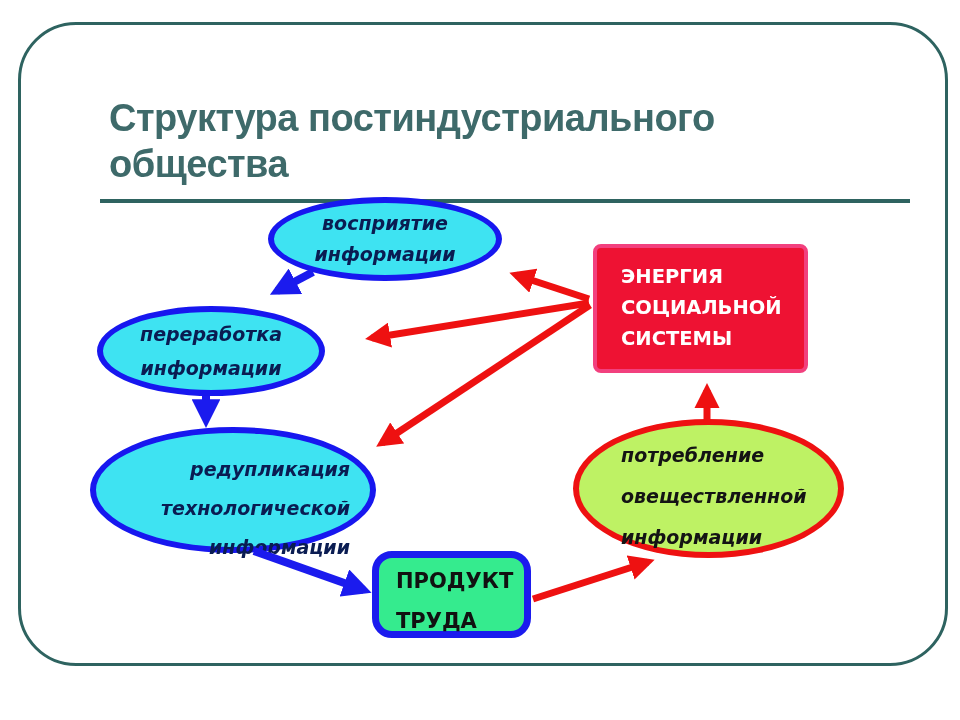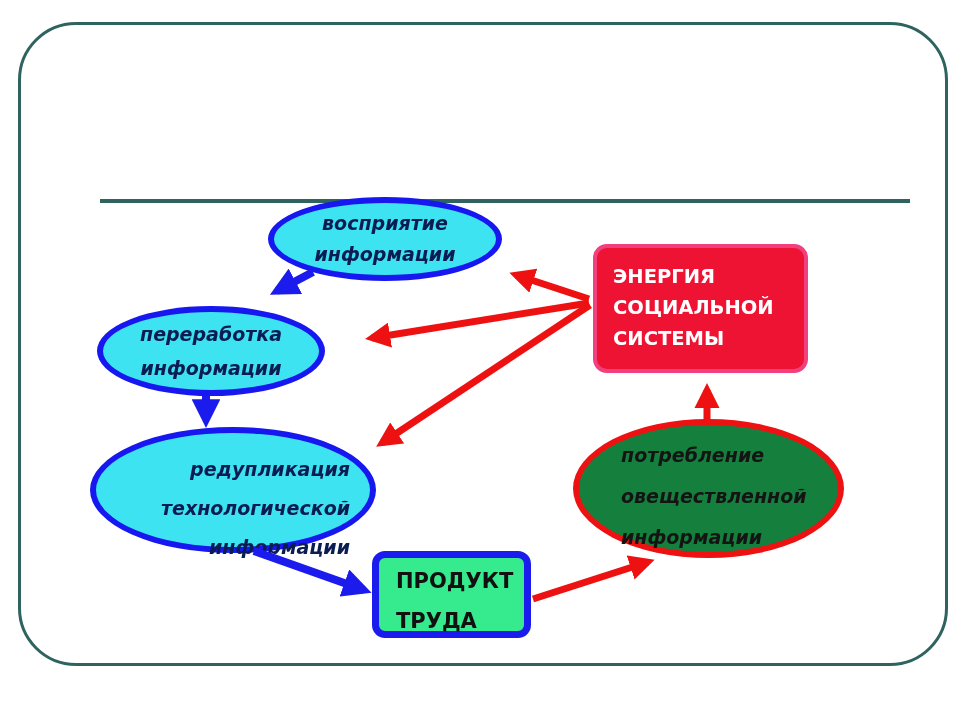--- a/index.html
+++ b/index.html
@@ -40,45 +40,46 @@
     left:97px;top:306px;width:228px;height:90px;
     display:flex;align-items:center;justify-content:flex-end;
     text-align:center;line-height:34px;padding:0 18px;
   }
   .n-reduplication{
     left:90px;top:427px;width:286px;height:126px;
     line-height:39px;padding:17px 20px 0 36px;text-align:right;
   }
   .n-product{
     left:372px;top:551px;width:159px;height:87px;
-    background:#35EB8E;border:7px solid #1B1BEE;border-radius:13px;
+    background:#35EB8E;border:7px solid #1B1BEE;border-radius:20px;
     color:#111111;font-size:21px;line-height:40px;
     padding:3px 0 0 17px;text-align:left;
   }
   .n-energy{
     left:593px;top:244px;width:215px;height:129px;
-    background:#EE1233;border:4px solid #F2407E;border-radius:14px;
+    background:#EE1233;border:4px solid #F2407E;border-radius:8px;
     color:#ffffff;font-size:19.5px;line-height:31px;
-    padding:13px 10px 0 16px;text-align:left;
+    padding:13px 10px 0 24px;text-align:left;
   }
   .n-consumption{
     left:573px;top:419px;width:271px;height:139px;
-    background:#15803d;border:6px solid #EE1111;color:#141414;
+    background:#bef264;border:6px solid #EE1111;color:#141414;
     font-style:italic;font-size:19px;line-height:41px;
     padding:10px 10px 0 42px;text-align:left;
   }
   .arrows{
     position:absolute;left:0;top:0;width:960px;height:720px;
     z-index:5;pointer-events:none;
   }
 </style>
 </head>
 <body>
 
 <div class="slide-card">
+  <h1 class="slide-title">Структура постиндустриального общества</h1>
   <div class="title-rule"></div>
 </div>
 
 <div class="node ell cyan n-perception">
   <span>восприятие информации</span>
 </div>
 
 <div class="node ell cyan n-processing">
   <span>переработка информации</span>
 </div>

